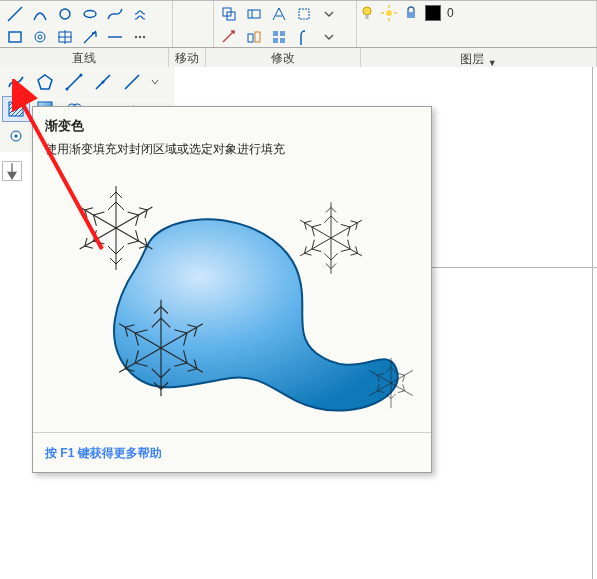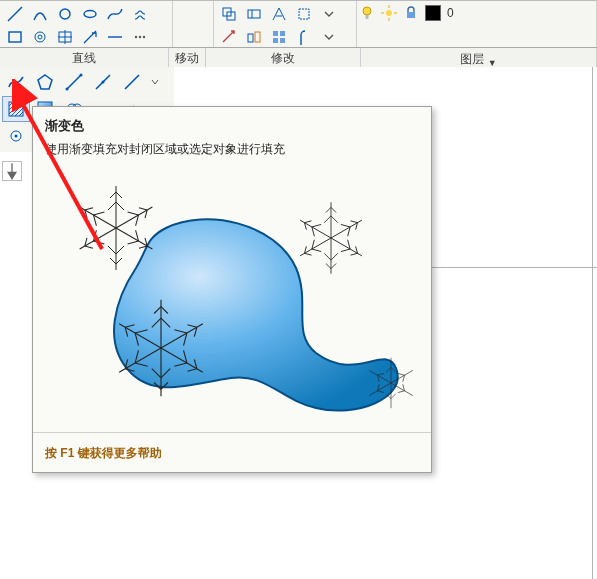--- a/index.html
+++ b/index.html
@@ -33,21 +33,21 @@
   .canvas .divv{position:absolute;left:0;right:0;top:200px;border-top:1px solid #b5b5b5;}
   .canvas .divh{position:absolute;top:0;bottom:0;right:4px;border-left:1px solid #b5b5b5;}
   
   .tooltip{position:absolute;left:32px;top:105px;width:398px;background:#fafaf7;border:1px solid #9f9f9f;box-shadow:3px 3px 6px rgba(0,0,0,.25);}
   .tooltip .tt-pad{padding:10px 12px 8px 12px;}
   .tooltip h3{margin:0 0 6px 0;font-size:13px;font-weight:bold;color:#222;}
   .tooltip p{margin:2px 0 10px 0;font-size:12px;color:#222;line-height:1.45;}
   .tooltip .thumb{margin:4px auto 6px auto;width:372px;height:250px;display:flex;align-items:center;justify-content:center;}
   .tooltip .foot{border-top:1px solid #cfcfcf;padding:8px 12px 10px 12px;}
   .tooltip .foot .cmd{display:flex;align-items:center;gap:6px;font-weight:bold;color:#333;}
-  .tooltip .foot .hint{margin-top:4px;font-weight:bold;color:#a16207;}
+  .tooltip .foot .hint{margin-top:4px;font-weight:bold;color:#3b82f6;}
   .cmdico{width:18px;height:14px;background:linear-gradient(#f7df5b,#e6b500);border:1px solid #888;position:relative;}
   .cmdico:before{content:"";position:absolute;left:1px;top:1px;width:4px;height:10px;background:#3b6fb5;}
   
   .arrow{position:absolute;left:12px;top:78px;width:120px;height:180px;pointer-events:none;}
 </style>
 </head>
 <body>
 
 <div class="root">
 

